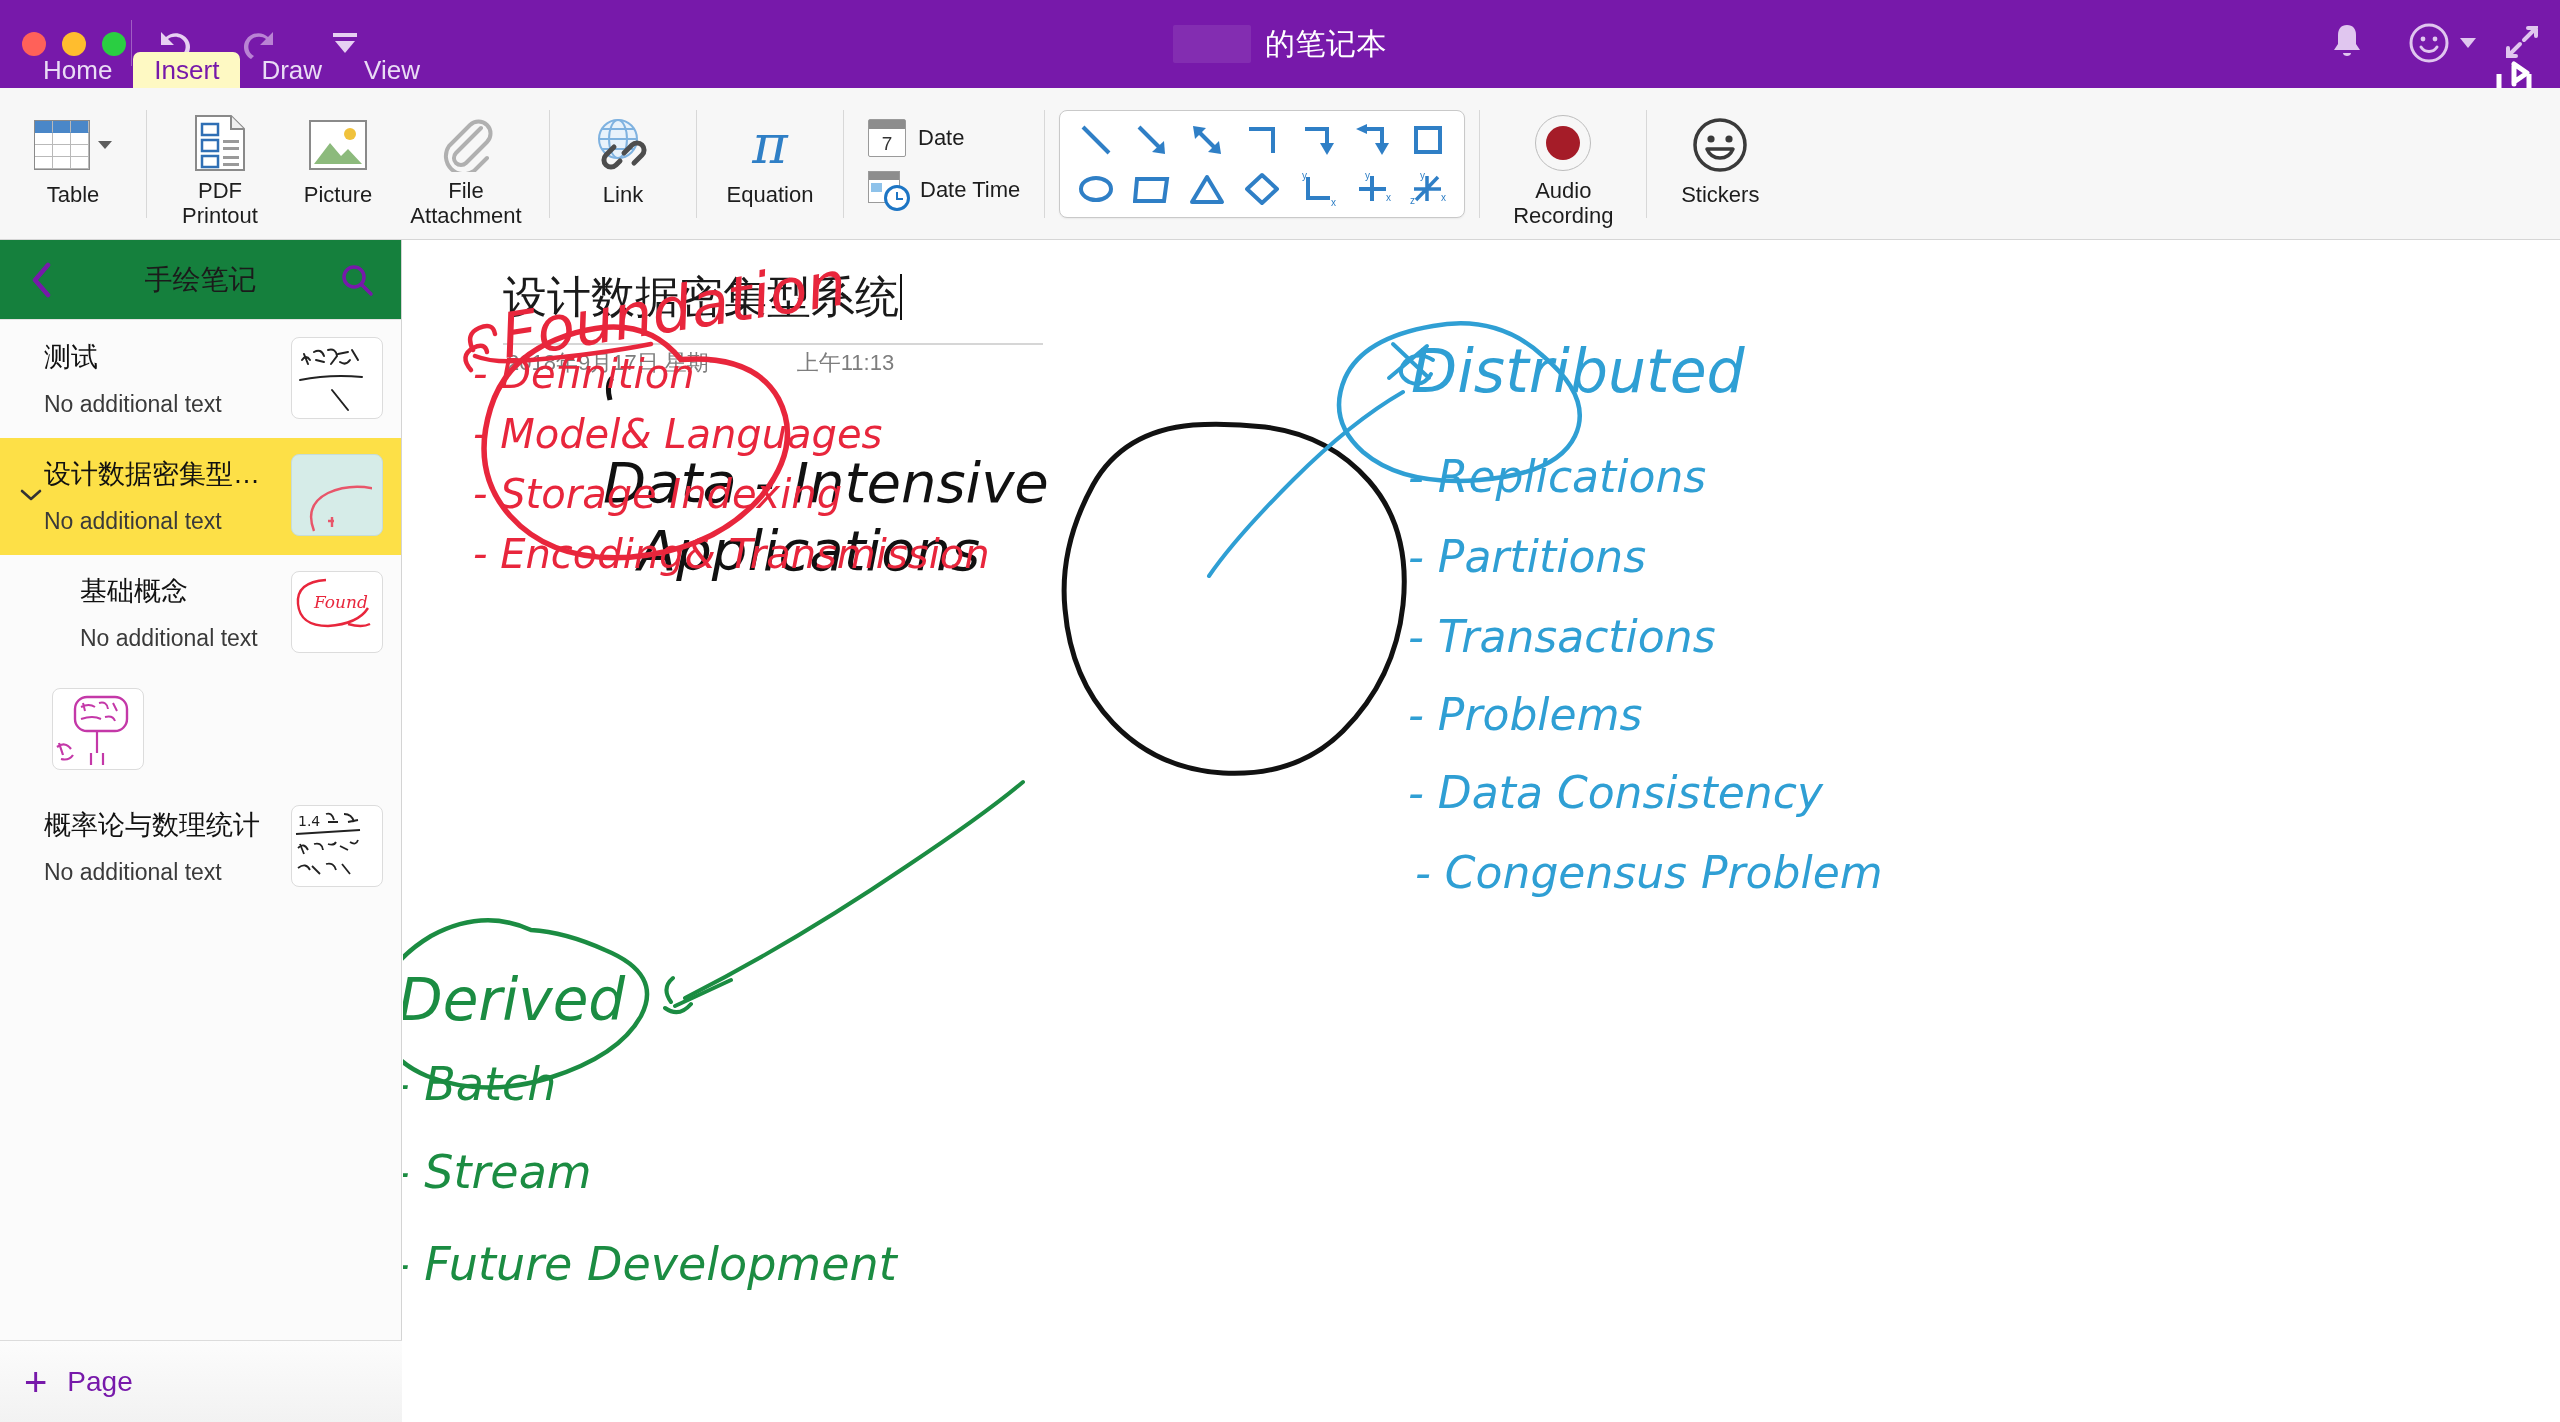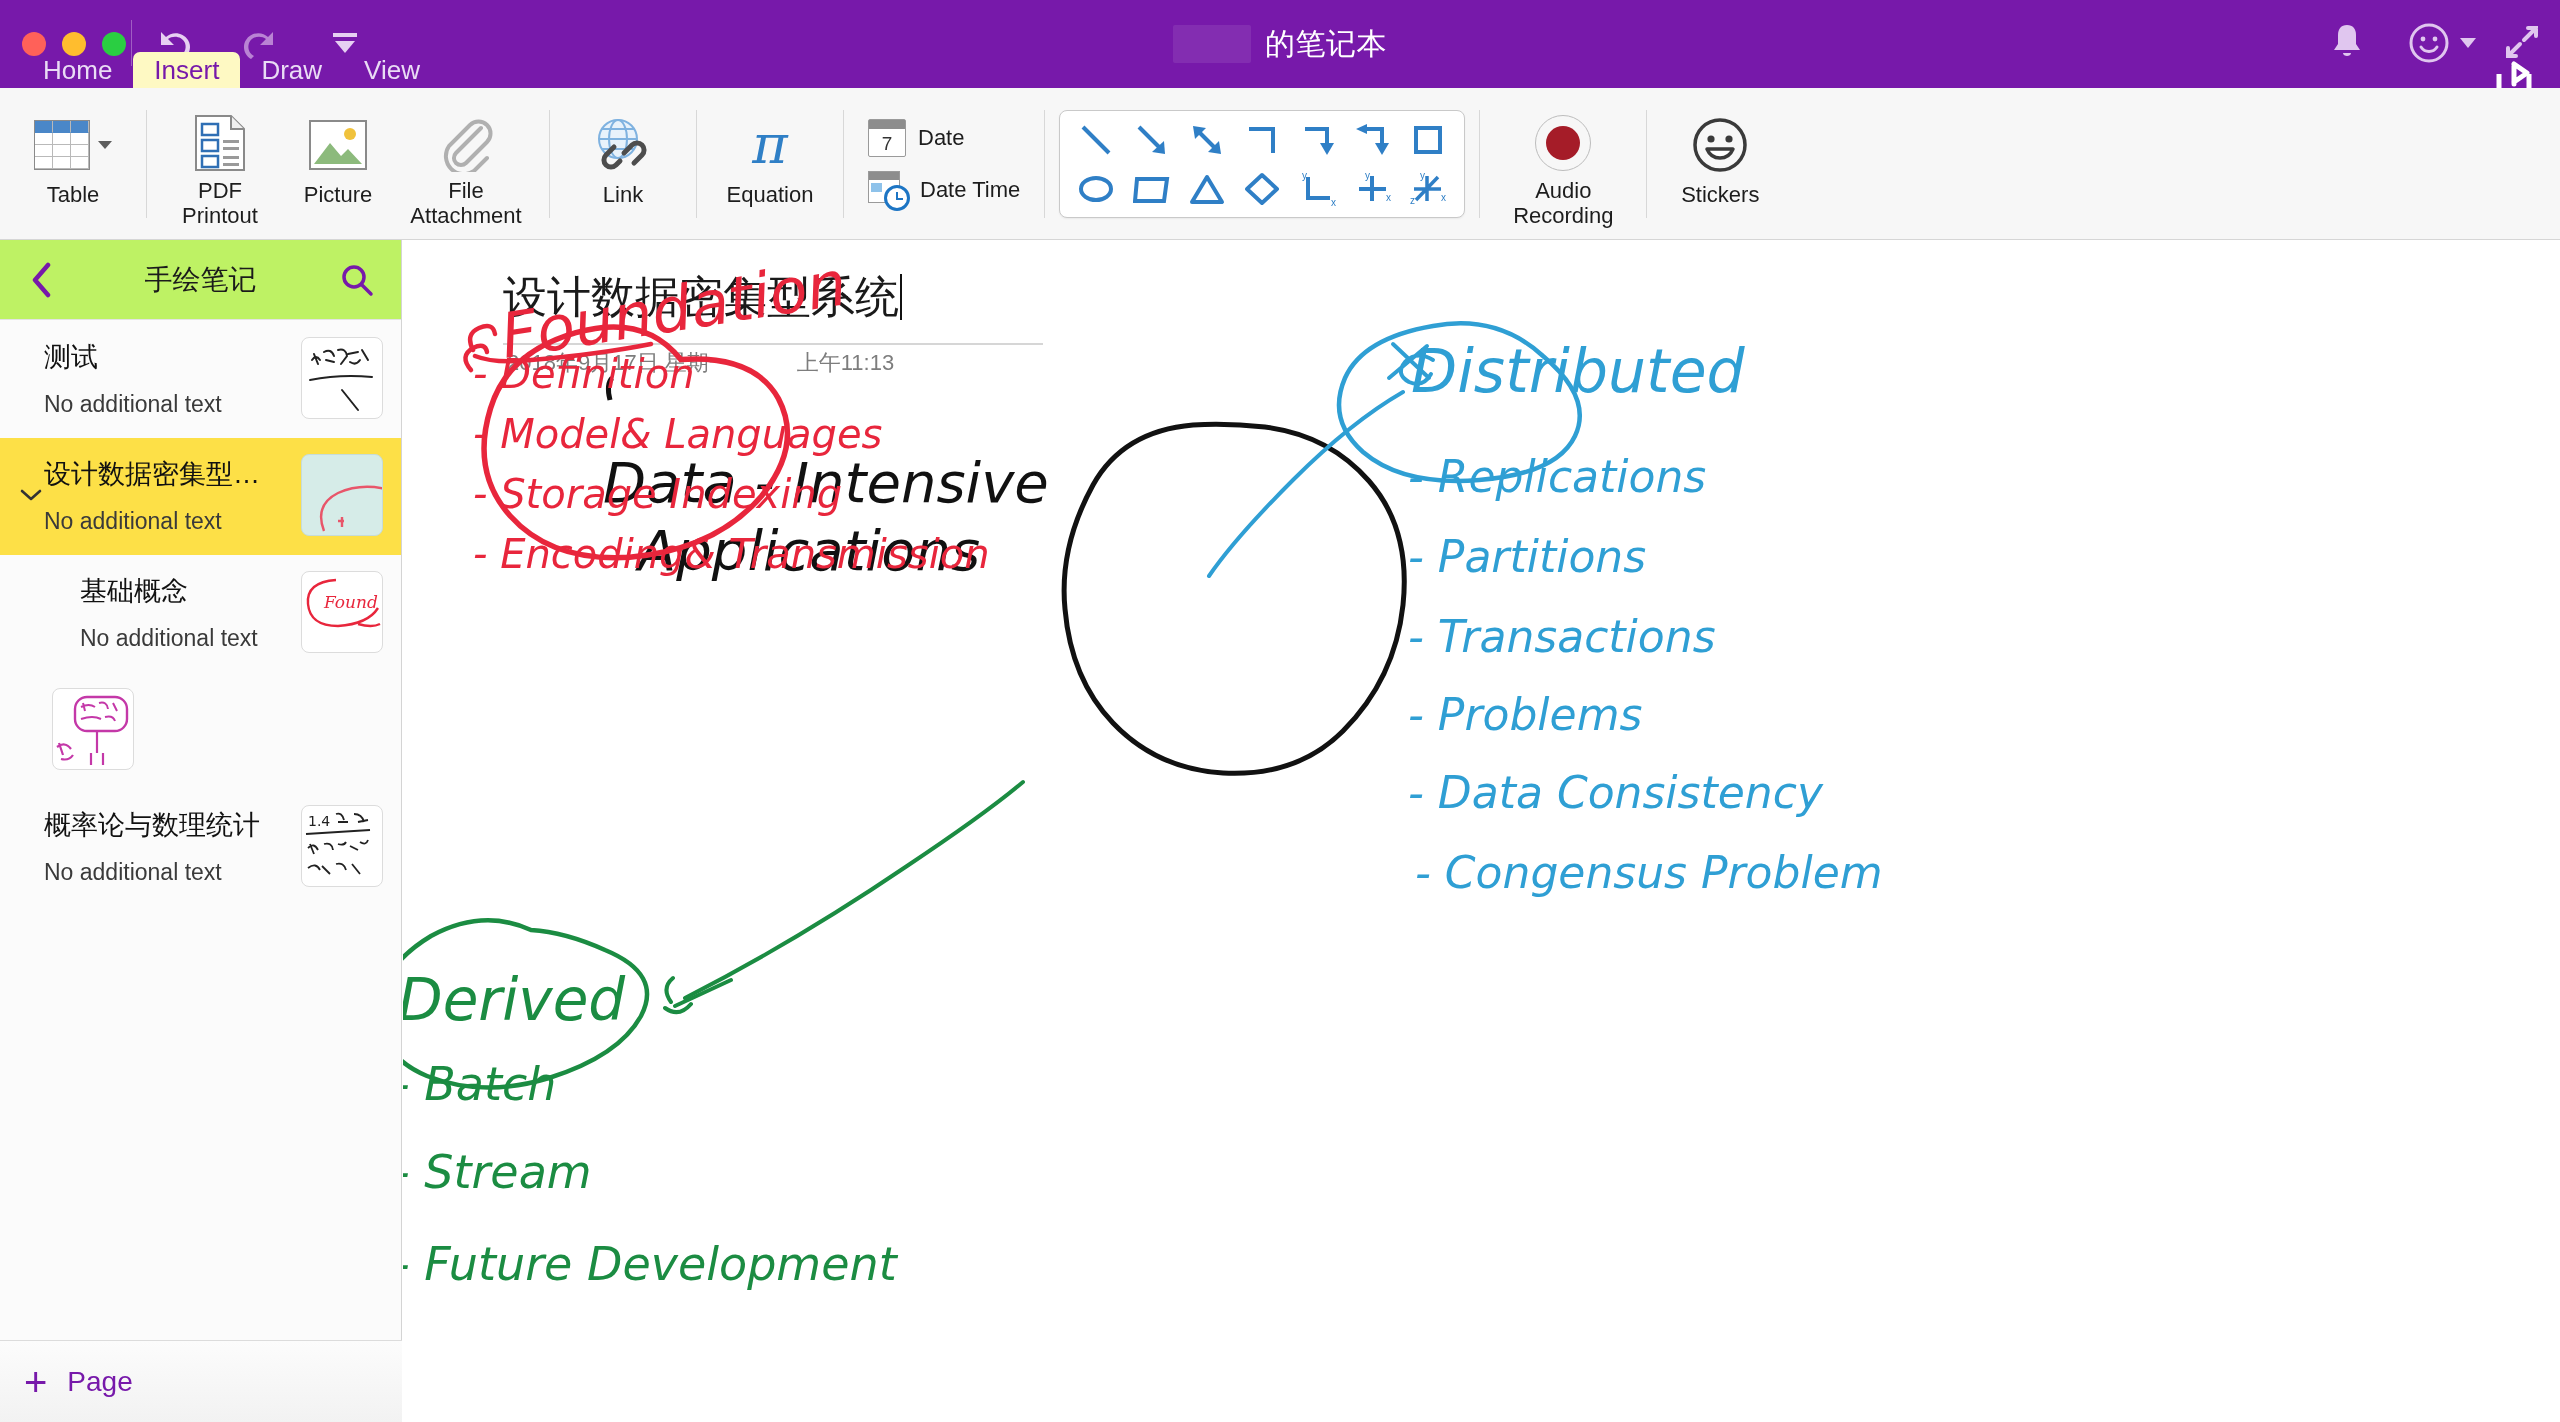--- a/index.html
+++ b/index.html
@@ -128,42 +128,42 @@
   .rec-ico { width: 56px; height: 56px; border-radius: 50%; border: 1px solid #bdbdbd; display: flex; align-items: center; justify-content: center; }
   .rec-ico b { width: 34px; height: 34px; border-radius: 50%; background: #a51c28; display:block; }
 
   
   .sidebar {
     position: absolute; left: 0; top: 240px; width: 402px; height: 1182px;
     background: #fbfbfb; border-right: 1px solid #d4d4d4;
   }
   .sb-head {
     height: 80px; display: flex; align-items: center; position: relative;
-    background: #bef264; border-bottom: 1px solid #e3e3e3;
+    background: #15803d; border-bottom: 1px solid #e3e3e3;
   }
   .sb-back { position: absolute; left: 20px; top: 18px; width: 44px; height: 44px;
              display: flex; align-items: center; justify-content: center; color: #7719aa; }
   .sb-title { width: 100%; text-align: center; font-size: 28px; color: #1b1b1b; }
   .sb-search { position: absolute; right: 22px; top: 18px; width: 44px; height: 44px;
                display: flex; align-items: center; justify-content: center; color: #7719aa; }
 
   .sb-list { position: absolute; left:0; top: 81px; right: 0; bottom: 82px; overflow: hidden; }
   .sb-item {
     position: relative; display: flex; align-items: center;
     padding: 16px 18px 18px 18px; min-height: 110px;
     border-bottom: 1px solid transparent;
   }
   .sb-item.selected { background: #fde047; }
   .sb-chev { width: 26px; min-width: 26px; display: flex; align-items: center; justify-content: center;
              color: #444; font-size: 20px; }
   .sb-item .txt { flex: 1; overflow: hidden; }
   .sb-item .t1 { font-size: 27px; color: #111; white-space: nowrap; overflow: hidden; text-overflow: ellipsis; }
   .sb-item .t2 { font-size: 23px; color: #3a3a3a; margin-top: 16px; white-space: nowrap; overflow: hidden; }
   .sb-item .thumb {
-    width: 82px; height: 82px; border: 1px solid #dcdcdc; border-radius: 8px;
+    width: 92px; height: 82px; border: 1px solid #dcdcdc; border-radius: 8px;
     background: #fff; overflow: hidden; margin-left: 8px; flex: none;
   }
   .sb-item.selected .thumb { background: #d6ece8; border-color: #c6dcd8; }
   .sb-item.indent-1 .txt { padding-left: 36px; }
   .sb-item.indent-2 .txt { padding-left: 72px; }
 
   .sb-foot {
     position: absolute; left: 0; bottom: 0; width: 402px; height: 82px;
     border-top: 1px solid #dcdcdc; background: linear-gradient(#fcfcfc,#f2f2f2);
     display: flex; align-items: center; padding-left: 24px; gap: 20px;

